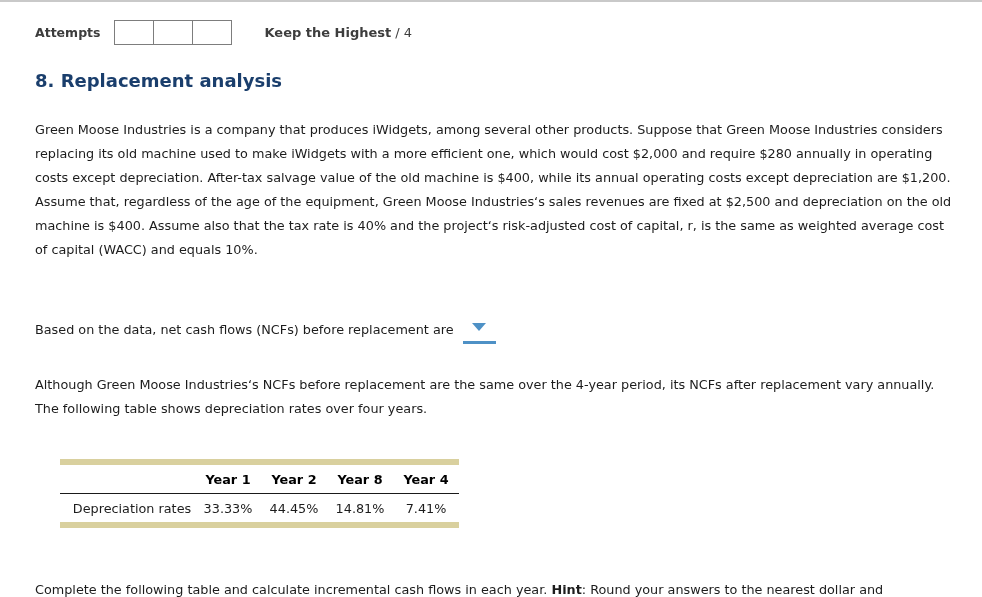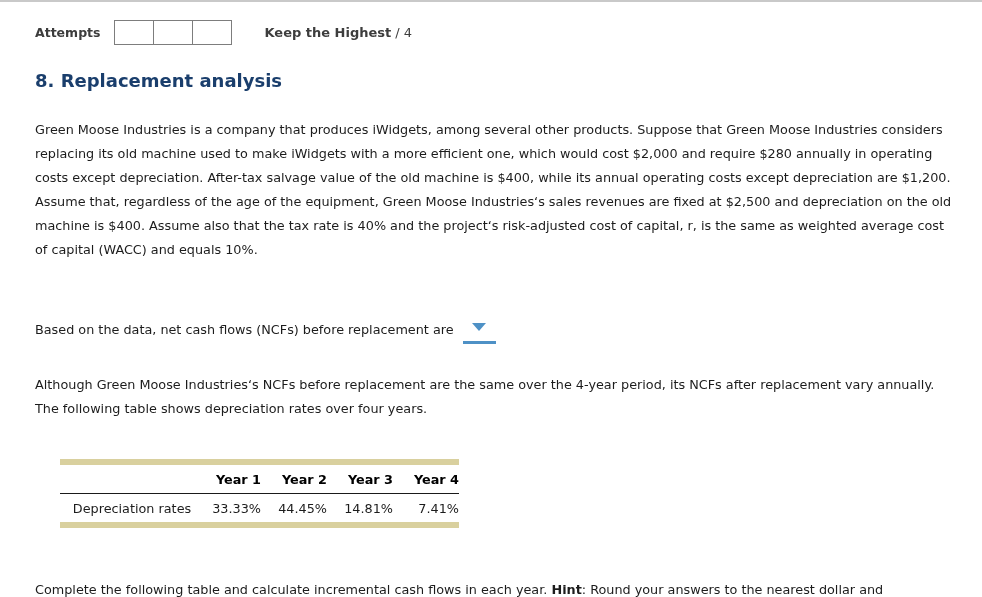--- a/index.html
+++ b/index.html
@@ -54,21 +54,21 @@
   .dep-table-wrap { margin-top: 38px; margin-left: 25px; width: 399px; }
   .band { height: 6px; background: #d9d09e; }
   table.dep-table { border-collapse: collapse; width: 399px; table-layout: fixed; }
   .dep-table th, .dep-table td {
     font-size: 12.8px; padding: 7px 0 6px 0; text-align: center; white-space: nowrap;
   }
   .dep-table thead tr { border-bottom: 1px solid #1a1a1a; }
   .dep-table th { font-weight: bold; color: #000000; }
   .dep-table td { color: #1c1c1c; }
   .dep-table .col-label { width: 135px; text-align: center; padding-left: 9px; }
-  .dep-table .col-year { width: 66px; text-align: right; }
+  .dep-table .col-year { width: 66px; }
 </style>
 </head>
 <body>
 
 <div class="content">
 
   <div class="attempts-row">
     <span class="attempts-label">Attempts</span>
     <span class="attempt-boxes">
       <span class="attempt-box"></span>
@@ -94,21 +94,21 @@
   <div class="para para-gap">Although Green Moose Industries‘s NCFs before replacement are the same over the 4-year period, its NCFs after replacement vary annually. The following table shows depreciation rates over four years.</div>
 
   <div class="dep-table-wrap">
     <div class="band"></div>
     <table class="dep-table">
       <thead>
         <tr>
           <th class="col-label"></th>
           <th class="col-year">Year 1</th>
           <th class="col-year">Year 2</th>
-          <th class="col-year">Year 3</th>
+          <th class="col-year">Year 8</th>
           <th class="col-year">Year 4</th>
         </tr>
       </thead>
       <tbody>
         <tr>
           <td class="col-label">Depreciation rates</td>
           <td class="col-year">33.33%</td>
           <td class="col-year">44.45%</td>
           <td class="col-year">14.81%</td>
           <td class="col-year">7.41%</td>

